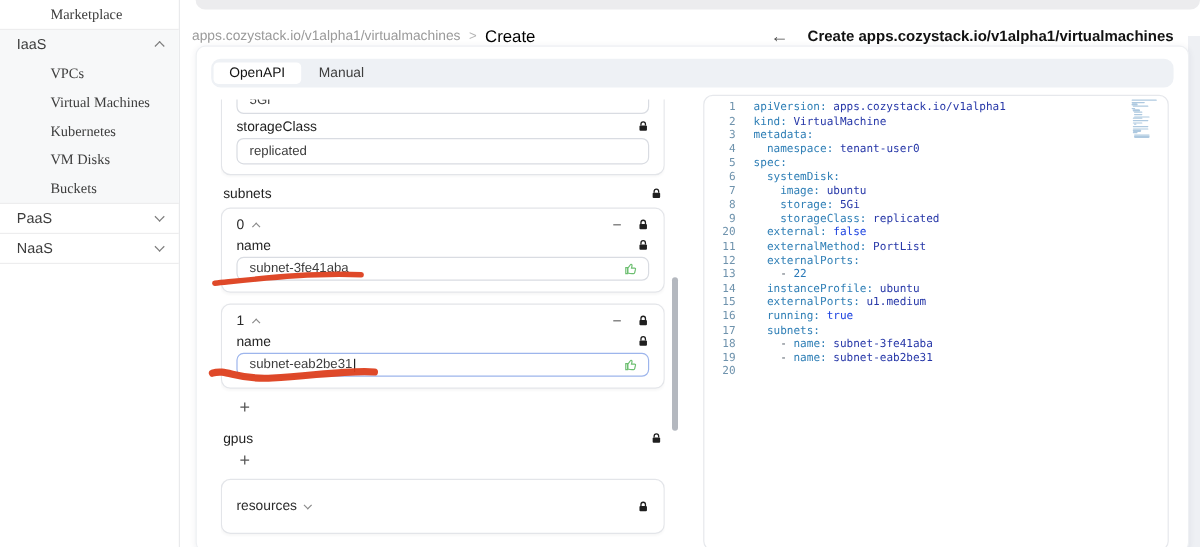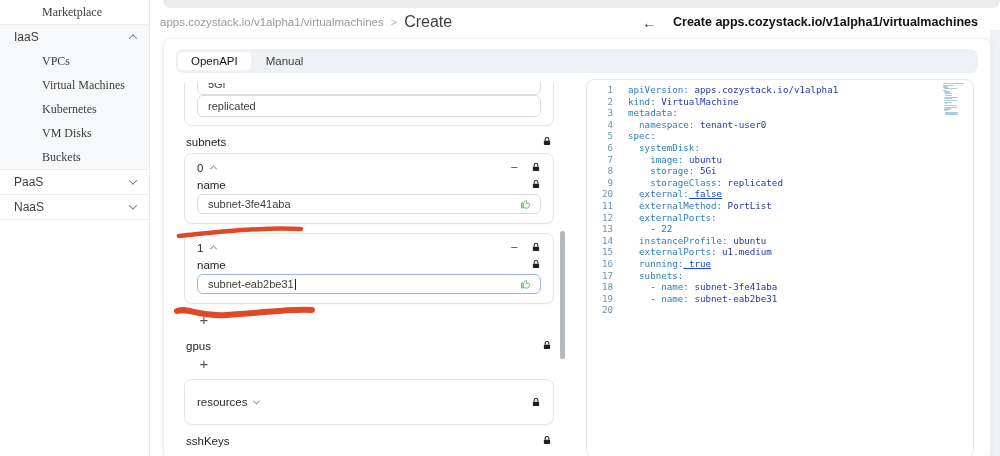--- a/index.html
+++ b/index.html
@@ -20,25 +20,25 @@
     flex:none; }
   .chev.down { transform:rotate(45deg) translate(-1px,-1px); }
   .chev.up { transform:rotate(-135deg) translate(-1px,-1px); }
   .chev.sm { width:5px; height:5px; border-color:#8a8a8a; margin-left:6px; }
 
   
   .main { position:absolute; left:150px; top:0; width:850px; height:456px; background:#fff; }
   .gutter { position:absolute; right:0; top:30px; width:10px; bottom:0; background:#eef0f4; }
   .top-strip { position:absolute; left:13px; right:0; top:-10px; height:18px;
     background:#ececee; border-radius:8px; }
-  .crumb-bar { position:absolute; left:0; right:10px; top:8px; height:28px;
+  .crumb-bar { position:absolute; left:0; right:10px; top:16px; height:28px;
     display:flex; align-items:center; padding:0 12px 0 10px; background:#fff;text-align:center; }
   .crumb-path { font-size:11.5px; color:#9a9a9a; cursor:pointer; }
   .crumb-sep { font-size:11px; color:#b3b3b3; margin:0 7px; }
-  .crumb-cur { font-size:16px; color:#404040; }
+  .crumb-cur { font-size:14px; color:#000000; }
   .title-wrap { margin-left:auto; display:flex; align-items:center; gap:16px; }
   .back-arrow { font-size:15px; color:#4a4a4a; cursor:pointer; line-height:1; }
   .page-title { font-size:12.5px; font-weight:700; color:#121212; }
 
   
   .card { position:absolute; left:13px; right:9px; top:38px; bottom:-4px;
     background:#fff; border:1px solid #eef0f3; border-radius:8px;
     box-shadow:0 1px 5px rgba(20,30,60,.06); padding:10px 12px; overflow:hidden; }
   .tabbar { height:24px; background:#eef1f5; border-radius:8px; display:flex;
     align-items:center; padding:2px; gap:2px; }
@@ -85,21 +85,21 @@
     background:#b4b8bf; border-radius:3px; cursor:pointer; }
 
   
   .code-panel { position:absolute; left:410px; top:0; width:388px; bottom:-8px;
     border:1px solid #e6e8ec; border-radius:8px; background:#fff; overflow:hidden;
     font-family:"DejaVu Sans Mono", monospace; cursor:text; }
   .code-body { padding:4px 0 0 0; }
   .code-line { display:flex; line-height:11.6px; font-size:9.2px; }
   .ln { width:26px; text-align:right; color:#6f93ad; flex:none; }
   .code-line pre { margin:0 0 0 15px; font:inherit; white-space:pre; }
-  .tok-k { color:#2f7fb6; } .tok-v { color:#2637a8; } .tok-b { color:#1c42e0;text-decoration:underline; }
+  .tok-k { color:#2f7fb6; } .tok-v { color:#2637a8; } .tok-b { color:#1c42e0; }
   .tok-n { color:#2a79b8; } .tok-d { color:#4a5560; } .tok-w { color:#444; }
   .minimap { position:absolute; top:3px; right:4px; width:26px; }
   .mm-bar { height:1.2px; margin-bottom:0.5px; background:#aec9e0; border-radius:1px; }
 </style>
 </head>
 <body>
 
 <div class="stage">
 
   <nav class="sidebar">
@@ -163,20 +163,27 @@
           <div class="tab">Manual</div>
         </div>
 
       <div class="panels">
 
         <div class="form-scroll">
 
           <div class="fgroup-card cut">
             <div class="finput">
               <span class="val">5Gi</span>
+            </div>
+            <div class="flabel-row">
+              <span>storageClass</span>
+              <span class="lock"><svg width="10" height="11" viewBox="0 0 24 24">
+                    <path d="M7.5 10V7a4.5 4.5 0 0 1 9 0v3" fill="none" stroke="#1f1f1f" stroke-width="2.6"></path>
+                    <rect x="4.5" y="10" width="15" height="10.5" rx="2" fill="#1f1f1f"></rect>
+                  </svg></span>
             </div>
             <div class="finput">
               <span class="val">replicated</span>
             </div>
           </div>
 
           <div class="sec-label">
             <span>subnets</span>
             <span class="lock"><svg width="10" height="11" viewBox="0 0 24 24">
                   <path d="M7.5 10V7a4.5 4.5 0 0 1 9 0v3" fill="none" stroke="#1f1f1f" stroke-width="2.6"></path>

